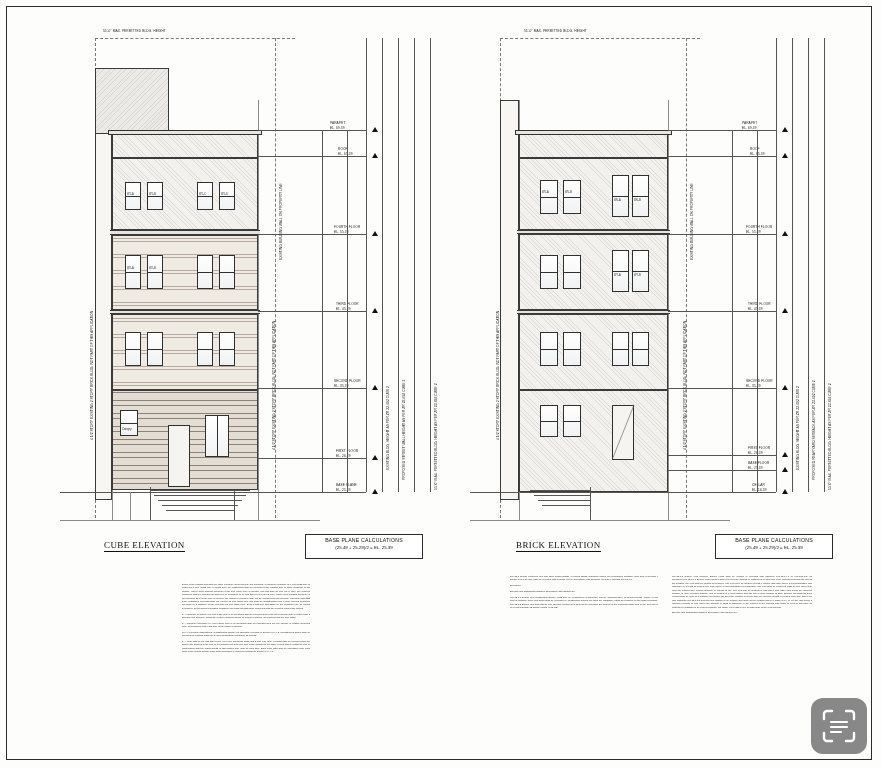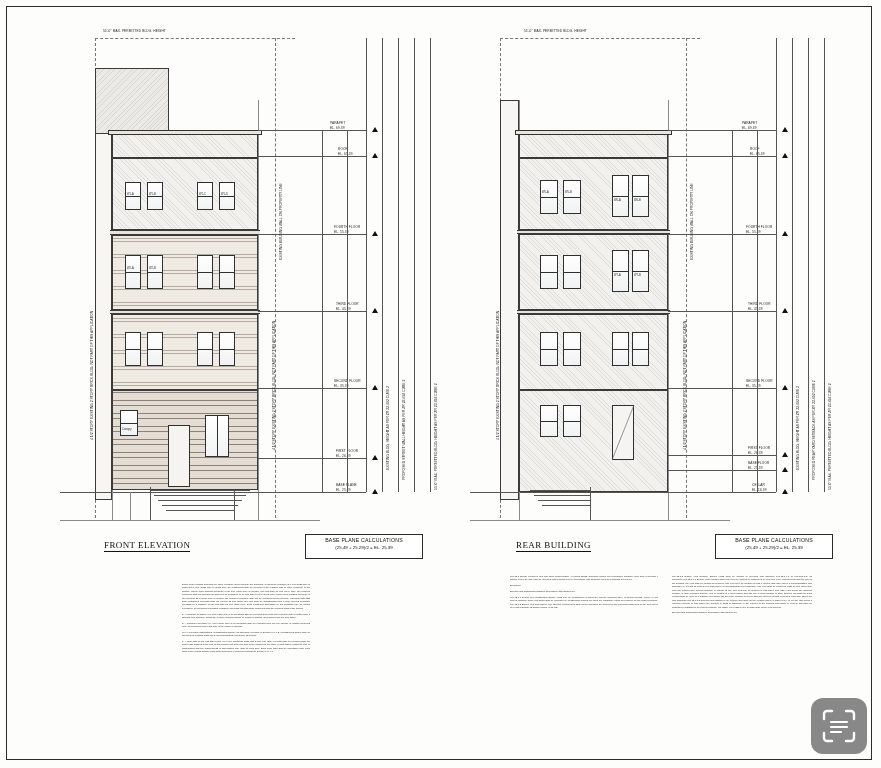--- a/index.html
+++ b/index.html
@@ -242,21 +242,21 @@
     </div>
 
     <div class="vlbl" style="left:90px;top:440px;">4 1/2 STORY EXISTING 2 STORY BRICK BLDG. NOT PART OF THIS APPLICATION</div>
     <div class="vlbl" style="left:279px;top:260px;">EXISTING BUILDING WALL ON PROPERTY LINE</div>
     <div class="vlbl" style="left:272px;top:450px;">4 1/2 STORY EXISTING 2 STORY BRICK BLDG. NOT PART OF THIS APPLICATION</div>
     <div class="vlbl" style="left:386px;top:470px;">EXISTING BLDG. HEIGHT AS PER ZR 23-692 CUBE 2</div>
     <div class="vlbl" style="left:402px;top:480px;">PROPOSED STREET WALL HEIGHT AS PER ZR 23-692 CUBE 2</div>
     <div class="vlbl" style="left:434px;top:490px;">55'-0" MAX. PERMITTED BLDG. HEIGHT AS PER ZR 23-692 CUBE 2</div>
 
     <div class="title" style="left:104px;top:540px;">
-      <span class="ul">FRONT ELEVATION</span>
+      <span class="ul">CUBE ELEVATION</span>
     </div>
     <div class="calcbox" style="left:305px;top:534px;width:118px;height:25px;">
       <span class="h">BASE PLANE CALCULATIONS</span>
       <span class="s">(25.49 + 25.29)/2 = EL. 25.39</span>
     </div>
   </div>
 
   <div>
 
     <div class="hl dash" style="left:500px;top:38px;width:200px;"></div>
@@ -396,21 +396,21 @@
     </div>
 
     <div class="vlbl" style="left:496px;top:440px;">4 1/2 STORY EXISTING 2 STORY BRICK BLDG. NOT PART OF THIS APPLICATION</div>
     <div class="vlbl" style="left:690px;top:260px;">EXISTING BUILDING WALL ON PROPERTY LINE</div>
     <div class="vlbl" style="left:683px;top:450px;">4 1/2 STORY EXISTING 2 STORY BRICK BLDG. NOT PART OF THIS APPLICATION</div>
     <div class="vlbl" style="left:796px;top:470px;">EXISTING BLDG. HEIGHT AS PER ZR 23-692 CUBE 2</div>
     <div class="vlbl" style="left:812px;top:480px;">PROPOSED REAR YARD SETBACK AS PER ZR 23-692 CUBE 2</div>
     <div class="vlbl" style="left:828px;top:490px;">55'-0" MAX. PERMITTED BLDG. HEIGHT AS PER ZR 23-692 CUBE 2</div>
 
     <div class="title" style="left:516px;top:540px;">
-      <span class="ul">REAR BUILDING</span>
+      <span class="ul">BRICK ELEVATION</span>
     </div>
     <div class="calcbox" style="left:715px;top:534px;width:118px;height:25px;">
       <span class="h">BASE PLANE CALCULATIONS</span>
       <span class="s">(25.49 + 25.29)/2 = EL. 25.39</span>
     </div>
   </div>
 
   <div class="notes" style="left:182px;top:583px;width:128px;">
     <p>space of the building and shut any other exposure as provided by the applicant, a minimum clearance of 6 feet (1828 mm) in width and 6 feet (1828 mm) in depth from any obstruction shall be provided at the parapet wall or other perimeter of the rooftop. Where such building perimeter is 25 feet (7620 mm) or greater, not less than 30 feet (9144 mm), the required clearance shall be provided as approved by ordinance of no less than 10 feet (3048 mm). Where such building perimeter is far less than 25 ft (7620 mm) or smaller, the required clearance shall not be conspicuous as provided. Individual units that such contiguous openings shall not exceed 12 feet (3657 mm) and shall be unobstructed from a floor rejected clearance openings by a distance of not less than 12 feet (3657 mm). Such exposures accessible by the applicant may be limited exclusively for purposes of building clearance openings and otherwise complying with the required walls of the project.</p>
     <p>2. A minimum clearance of 6 feet (1829 mm) in all directions shall be provided from each door opening onto a rooftop from a dwelling unit, stairway, bulkhead, or other occupied space or means of egress, as required from the door hinge.</p>

